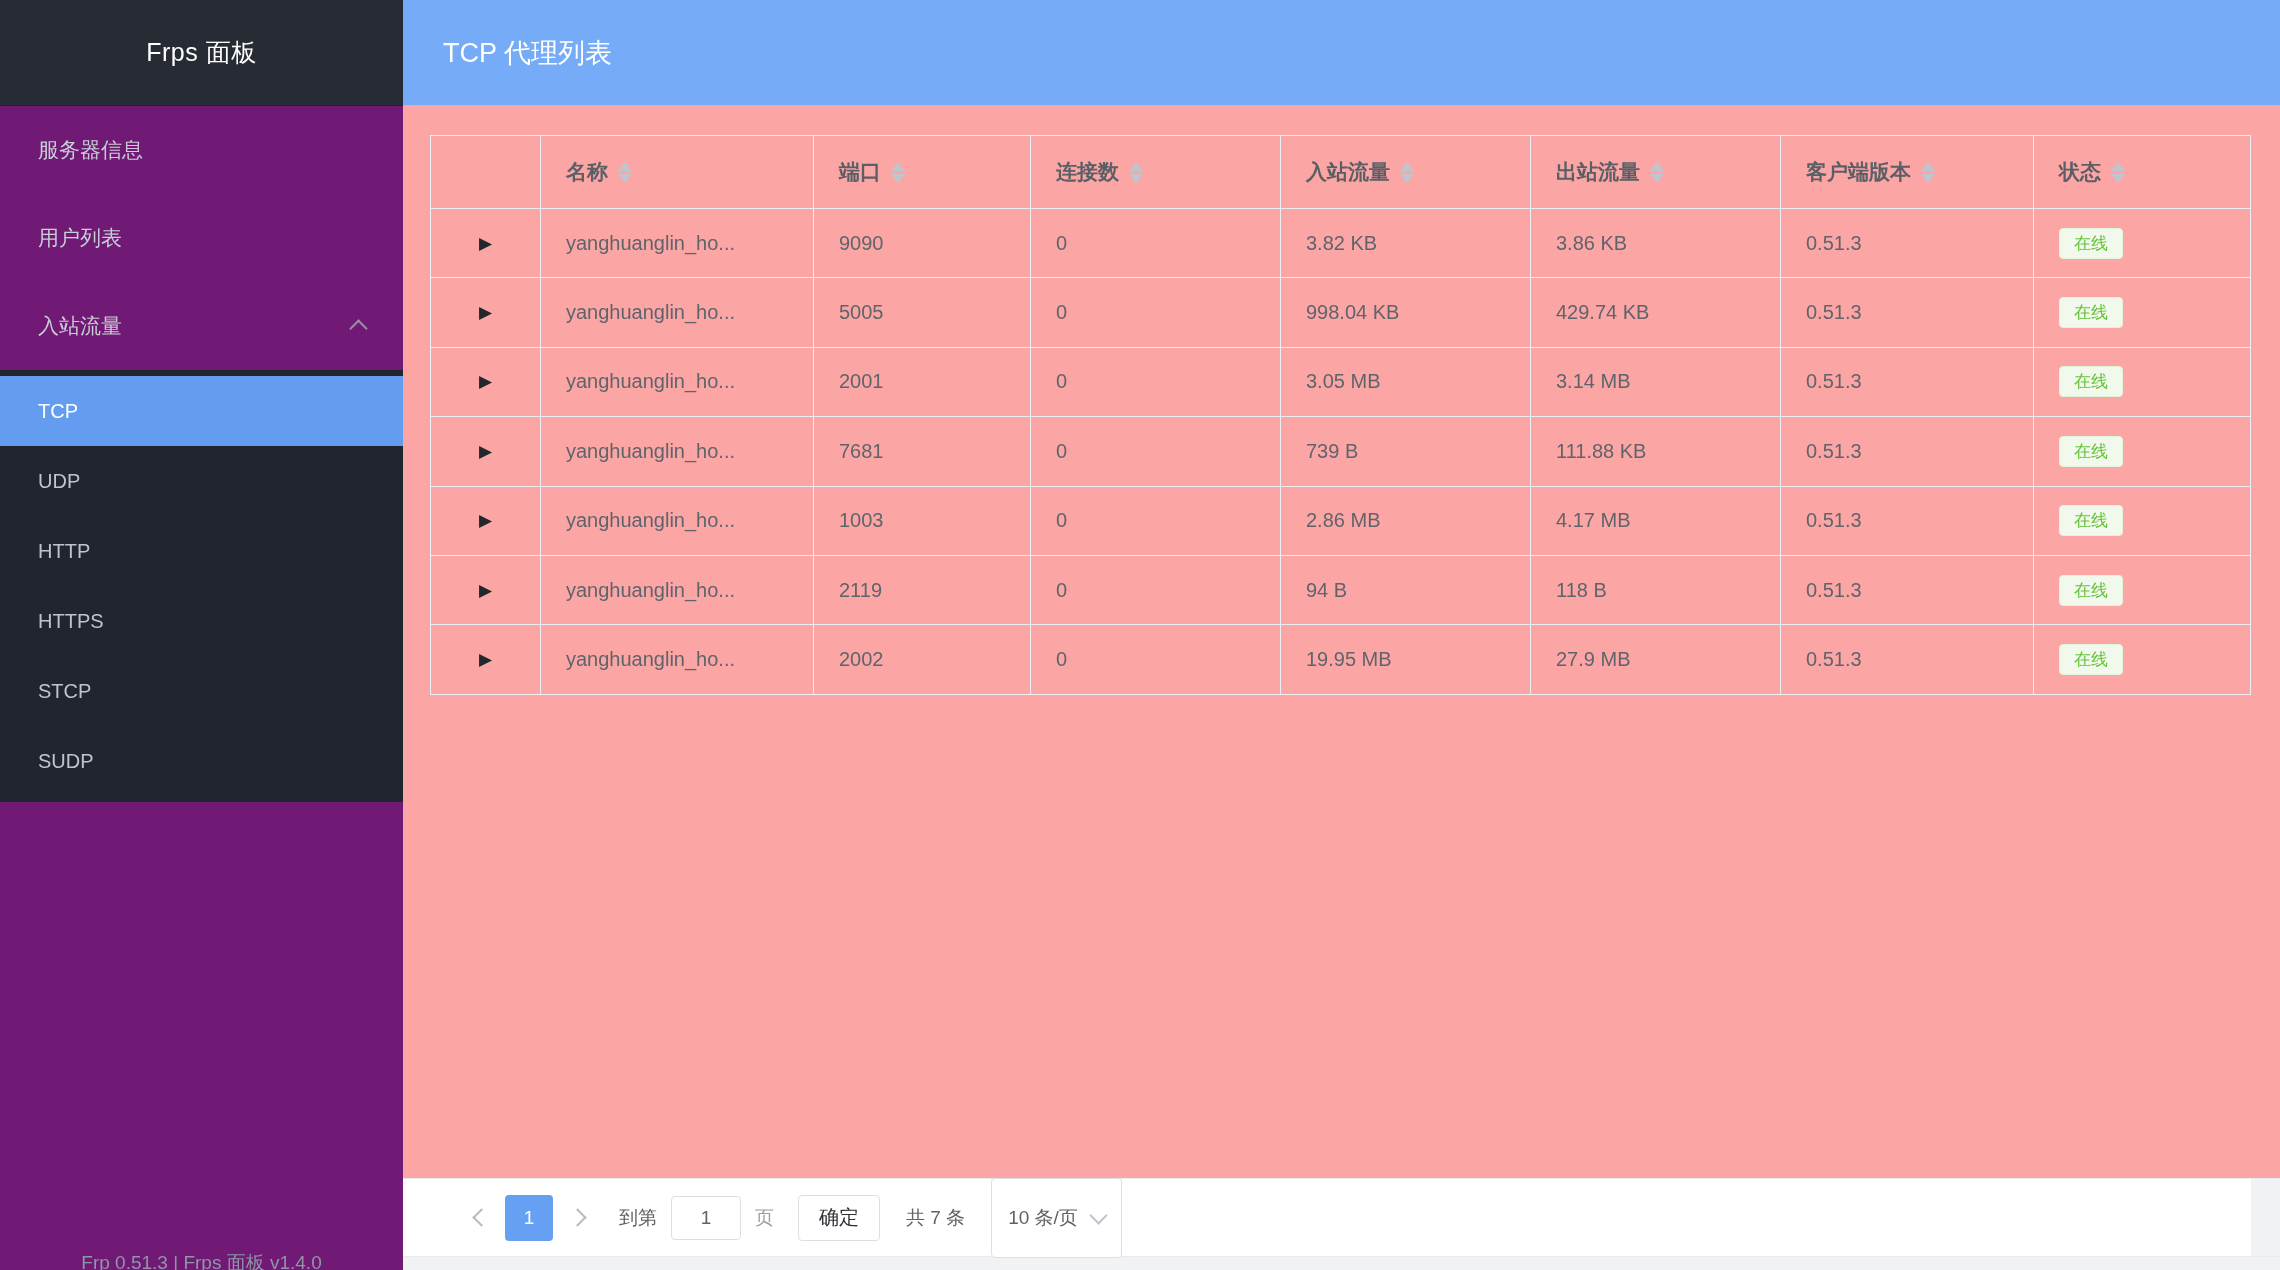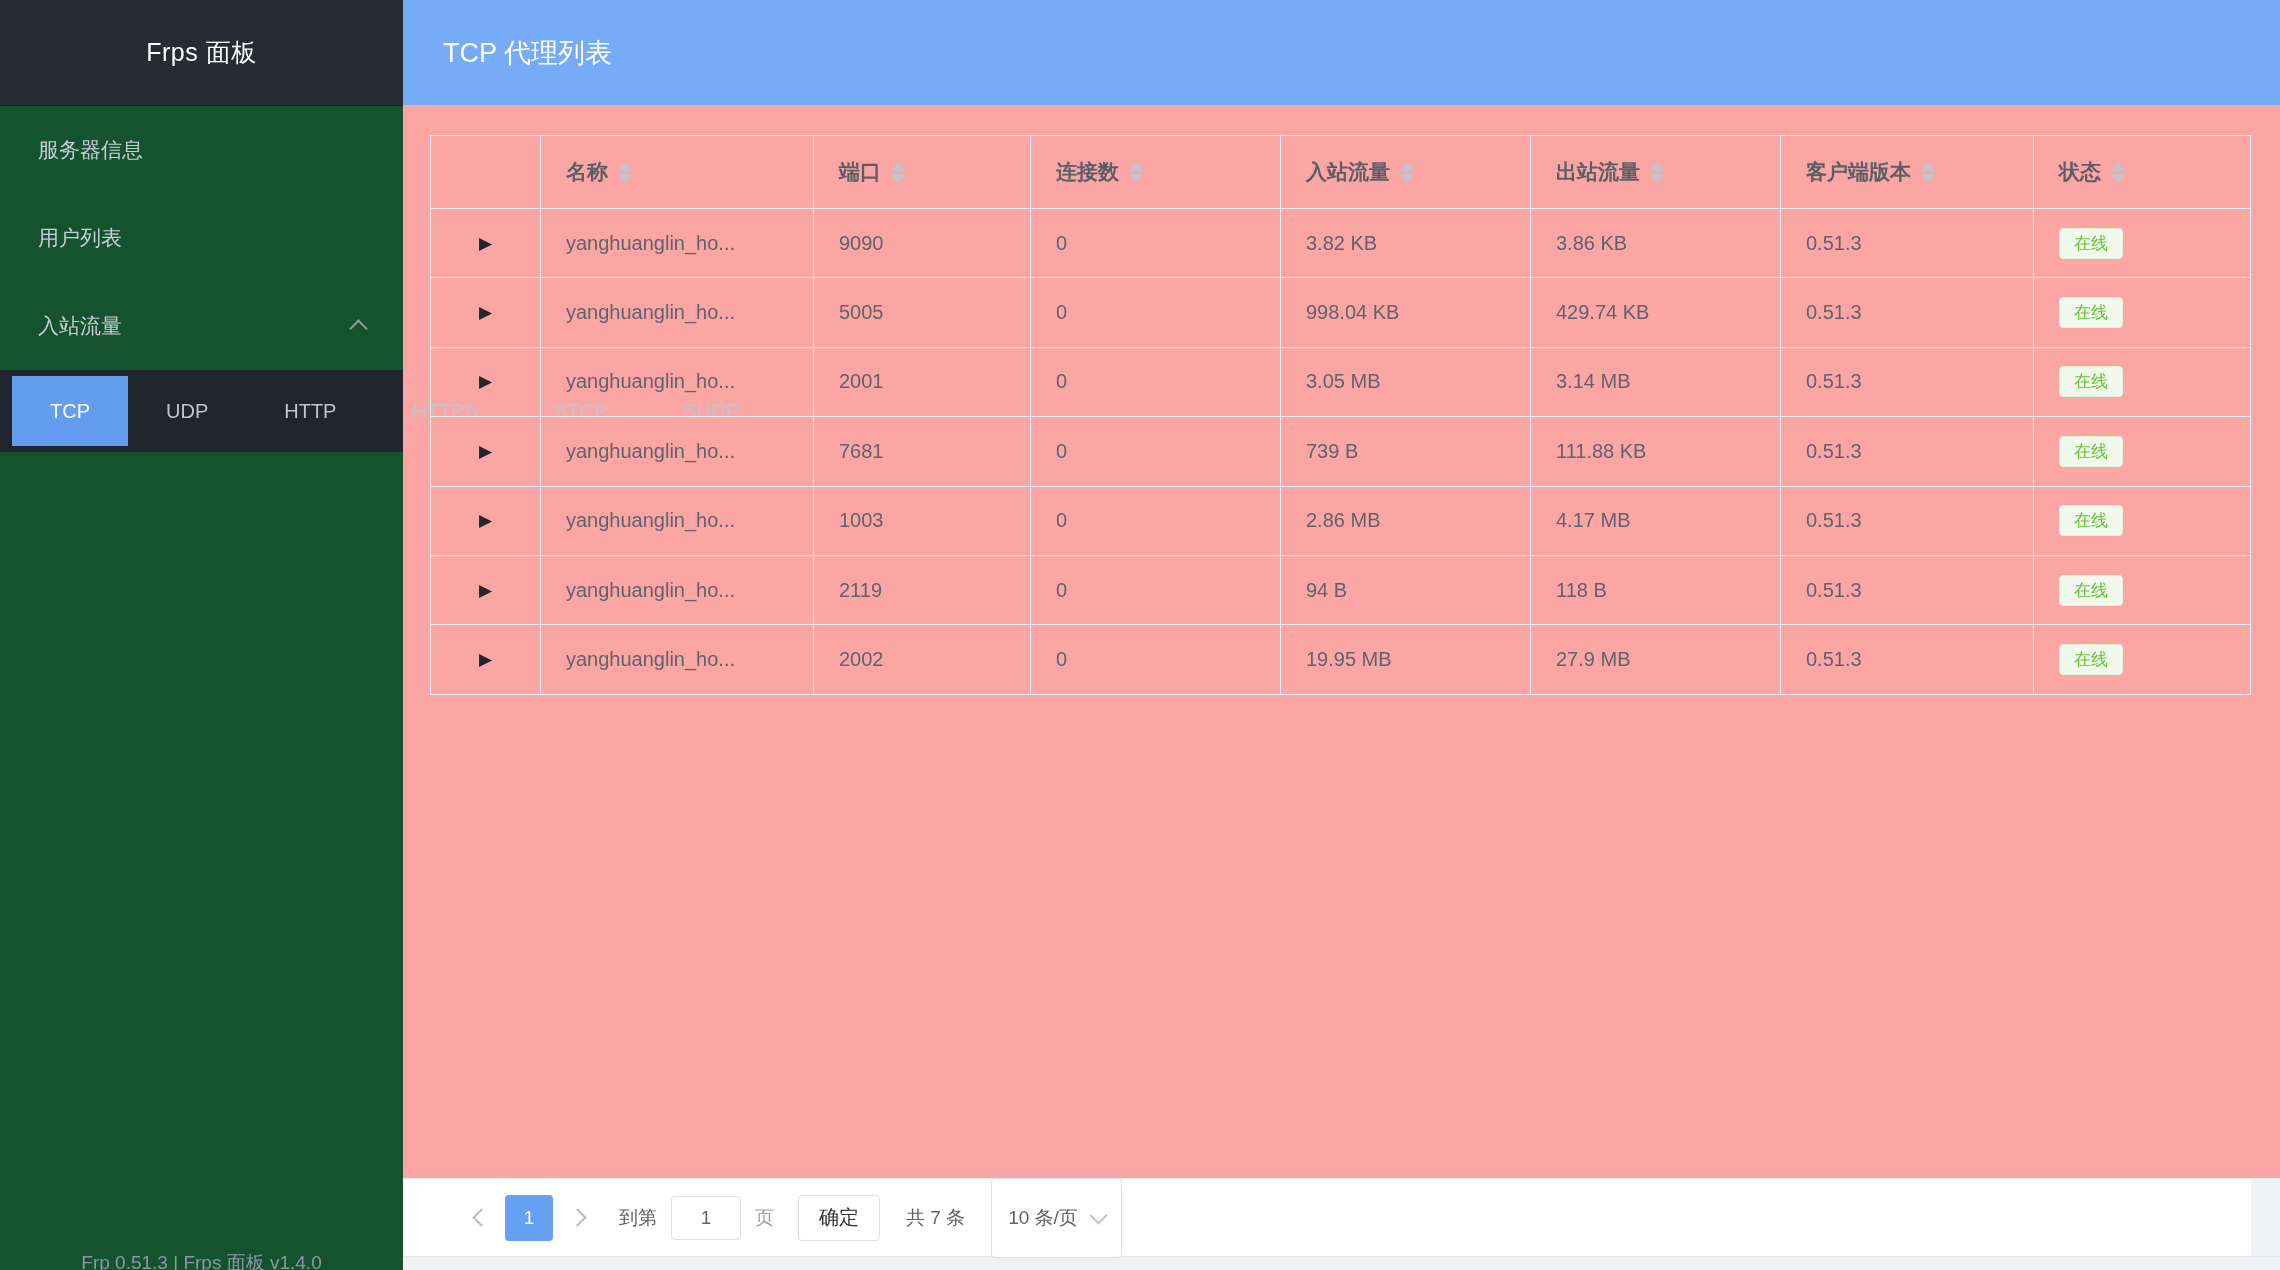--- a/index.html
+++ b/index.html
@@ -1,26 +1,26 @@
 <!DOCTYPE html>
 <html><head>
 <meta charset="utf-8">
 <style>
   html,body{margin:0;padding:0;width:2280px;height:1270px;overflow:hidden;
     font-family:"Liberation Sans","DejaVu Sans",sans-serif;background:#fff;}
   .app{display:flex;width:2280px;height:1270px;}
 
   
-  .sidebar{width:403px;min-width:403px;height:1270px;background:#14532d;position:relative;display:flex;flex-direction:column;}
+  .sidebar{width:403px;min-width:403px;height:1270px;background:#701a75;position:relative;display:flex;flex-direction:column;}
   .sidebar-title{height:105px;background:#262b34;border-bottom:1px solid #1e232b;color:#fff;
     font-size:25px;font-weight:500;display:flex;align-items:center;justify-content:center;letter-spacing:.5px;}
   .menu{display:flex;flex-direction:column;}
   .menu-item{height:88px;display:flex;align-items:center;justify-content:space-between;
     padding:0 38px;color:#c8cdd6;font-size:21px;cursor:pointer;}
-  .submenu{background:#20252e;display:flex;flex-direction:row;padding:6px 12px;}
+  .submenu{background:#20252e;display:flex;flex-direction:column;padding:6px 0;}
   .submenu-item{height:70px;display:flex;align-items:center;padding:0 38px;color:#bfc5cd;font-size:20px;cursor:pointer;}
   .submenu-item.active{background:#649cf0;color:#fff;}
   .sidebar-footer{position:absolute;bottom:-6px;width:100%;text-align:center;color:#8d97a5;font-size:19px;}
 
   
   .main{flex:1;display:flex;flex-direction:column;height:1270px;background:#fca5a5;min-width:0;}
   .topbar{height:105px;min-height:105px;background:#76abf7;color:#fff;font-size:27px;font-weight:500;
     display:flex;align-items:center;padding-left:40px;}
   .content{flex:1;display:flex;flex-direction:column;position:relative;min-height:0;}
 

